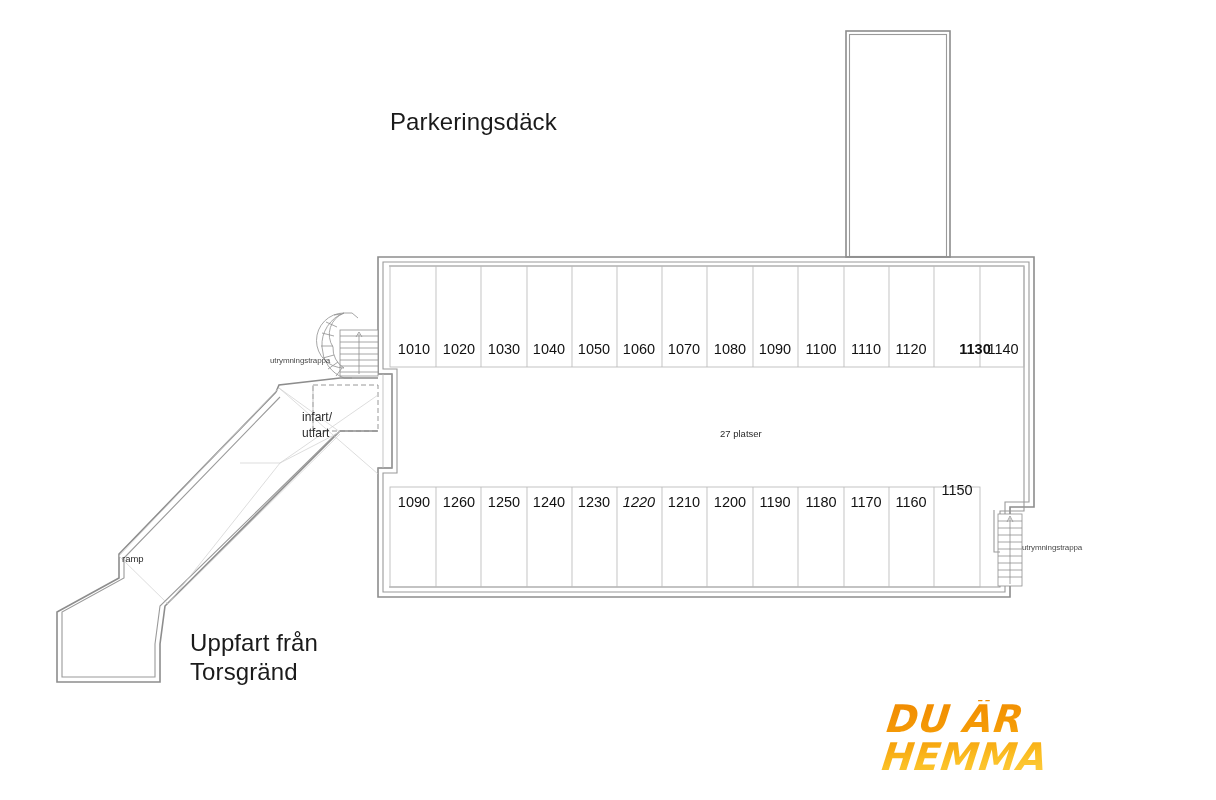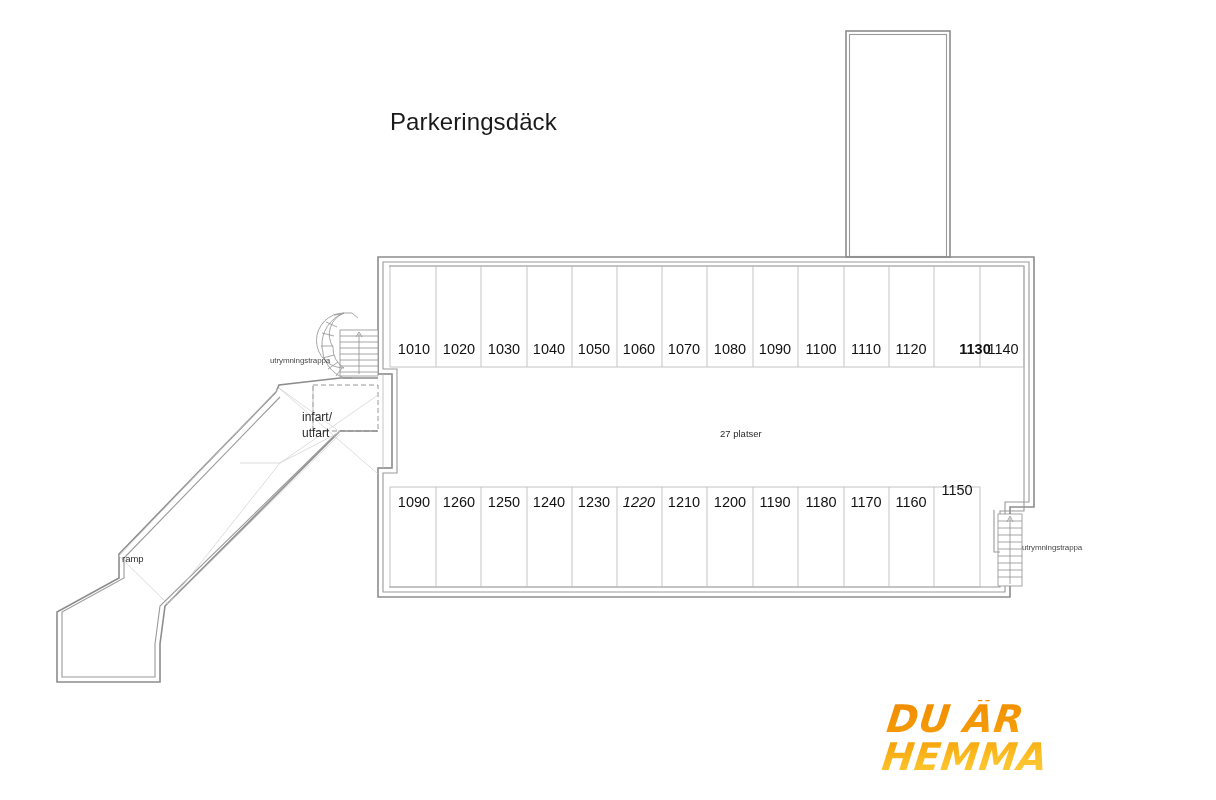--- a/index.html
+++ b/index.html
@@ -297,18 +297,22 @@
       <div class="bay-number" style="left: 639px; top: 494px; font-style: italic;">1220</div>
       <div class="bay-number" style="left: 684px; top: 494px;">1210</div>
       <div class="bay-number" style="left: 730px; top: 494px;">1200</div>
       <div class="bay-number" style="left: 775px; top: 494px;">1190</div>
       <div class="bay-number" style="left: 821px; top: 494px;">1180</div>
       <div class="bay-number" style="left: 866px; top: 494px;">1170</div>
       <div class="bay-number" style="left: 911px; top: 494px;">1160</div>
       <div class="bay-number" style="left: 957px; top: 482px;">1150</div>
     </div>
 
+  <div class="title-text" id="ramp-caption">
+    <div>Uppfart från</div>
+    <div>Torsgränd</div>
+  </div>
 
   <div id="logo-block">
     <div id="logo-primary">DU ÄR HEMMA</div>
   </div>
 
 </div>
 
 </body></html>

